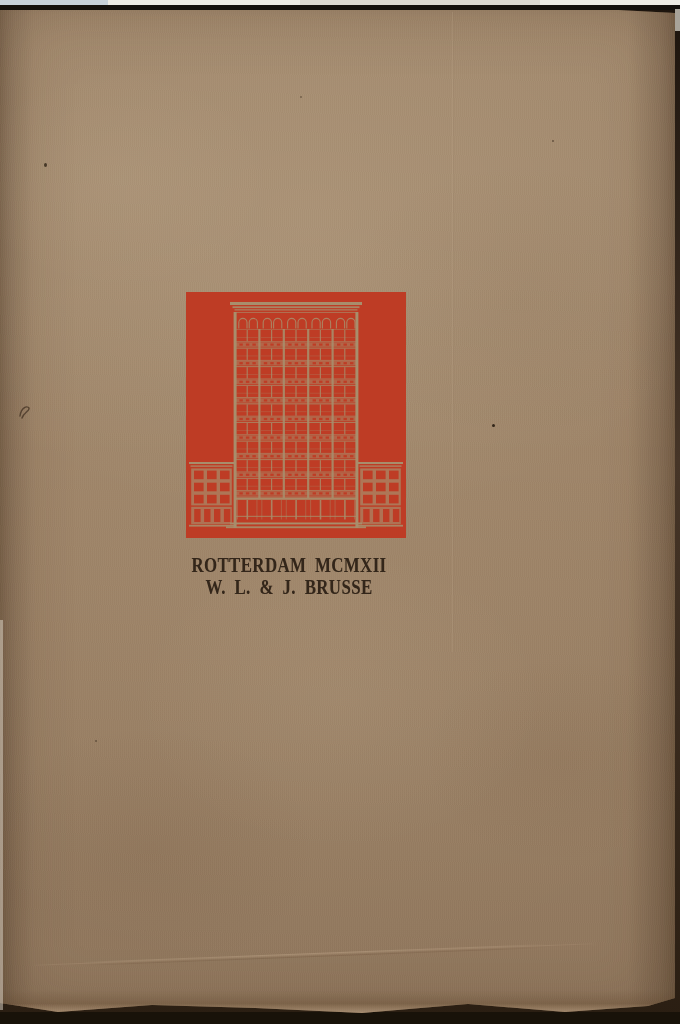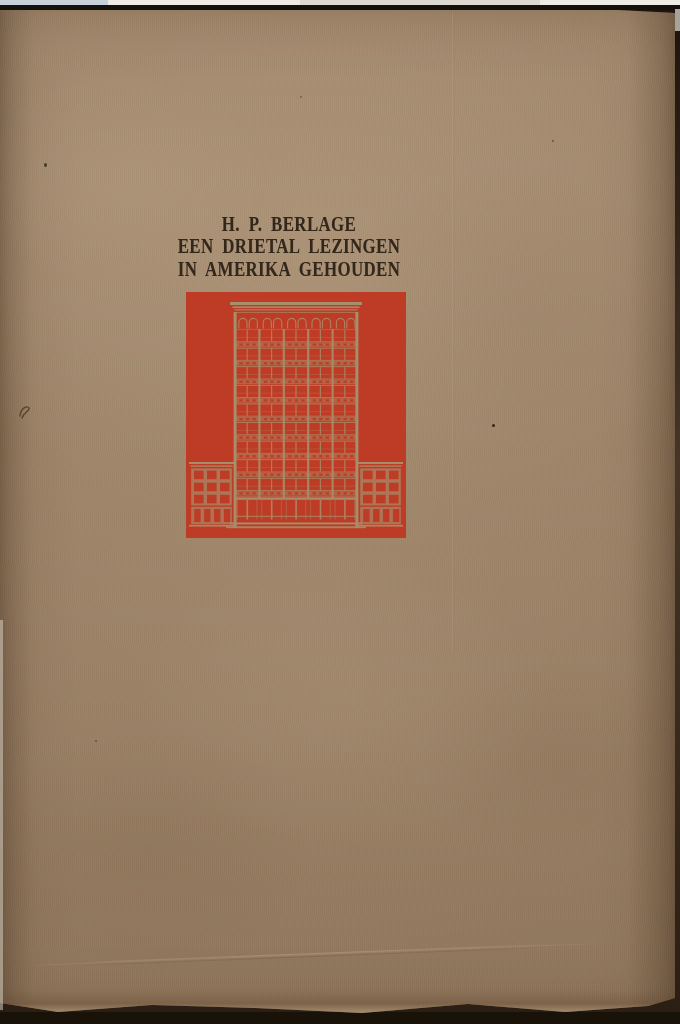--- a/index.html
+++ b/index.html
@@ -83,25 +83,20 @@
 
 <div class="scan">
 
   <div class="bottom-dark"></div>
 
   <div class="paper">
     <div class="mottle"></div>
     <div class="crease-vertical"></div>
     <div class="wrinkle"></div>
 
-    <div class="title-block">
-      <div class="print-line">H. P. BERLAGE</div>
-      <div class="print-line">EEN DRIETAL LEZINGEN</div>
-      <div class="print-line">IN AMERIKA GEHOUDEN</div>
-    </div>
 
     <svg class="illustration" viewBox="0 0 220 246" xmlns="http://www.w3.org/2000/svg">
         <rect x="0" y="0" width="220" height="246" fill="#bf3a23"></rect>
         <rect x="44" y="10" width="132" height="3" fill="#a98e6c" opacity="1"></rect>
         <rect x="46.5" y="14.3" width="127" height="1.8" fill="#a98e6c" opacity="0.9"></rect>
         <rect x="48.5" y="17.2" width="123" height="1.3" fill="#a98e6c" opacity="0.8"></rect>
         <rect x="49" y="20" width="122" height="0.9" fill="#a98e6c" opacity="0.7"></rect>
         <path d="M52.8 36.5 v-6 a4.1 4.1 0 0 1 8.2 0 v6" stroke="#a98e6c" stroke-width="1.1" fill="none" opacity="0.85"></path>
         <path d="M63.199999999999996 36.5 v-6 a4.1 4.1 0 0 1 8.2 0 v6" stroke="#a98e6c" stroke-width="1.1" fill="none" opacity="0.85"></path>
         <path d="M77.2 36.5 v-6 a4.1 4.1 0 0 1 8.2 0 v6" stroke="#a98e6c" stroke-width="1.1" fill="none" opacity="0.85"></path>
@@ -429,20 +424,24 @@
         <rect x="190" y="202.79999999999998" width="9.6" height="8.6" fill="#bf3a23"></rect>
         <rect x="203" y="202.79999999999998" width="9.6" height="8.6" fill="#bf3a23"></rect>
         <rect x="174.2" y="214.8" width="40.6" height="17.4" fill="#a98e6c" opacity="0.68"></rect>
         <rect x="177.2" y="217" width="6.4" height="13" fill="#bf3a23"></rect>
         <rect x="187.1" y="217" width="6.4" height="13" fill="#bf3a23"></rect>
         <rect x="197" y="217" width="6.4" height="13" fill="#bf3a23"></rect>
         <rect x="206.89999999999998" y="217" width="6.4" height="13" fill="#bf3a23"></rect>
         <rect x="172" y="232.8" width="45" height="1.8" fill="#a98e6c" opacity="0.9"></rect>
       </svg>
 
+    <div class="imprint-block">
+      <div class="print-line">ROTTERDAM MCMXII</div>
+      <div class="print-line">W. L. &amp; J. BRUSSE</div>
+    </div>
 
     <div class="speck s1"></div>
     <div class="speck s2"></div>
     <div class="speck s3"></div>
     <div class="speck s4"></div>
     <div class="speck s5"></div>
     <svg class="ink-mark" viewBox="0 0 14 16" xmlns="http://www.w3.org/2000/svg">
       <path d="M2 12 C3 4 9 1 11 4 C12 7 6 8 4 14" fill="none" stroke="rgba(45,30,18,.6)" stroke-width="1.4" stroke-linecap="round"></path>
     </svg>
 

